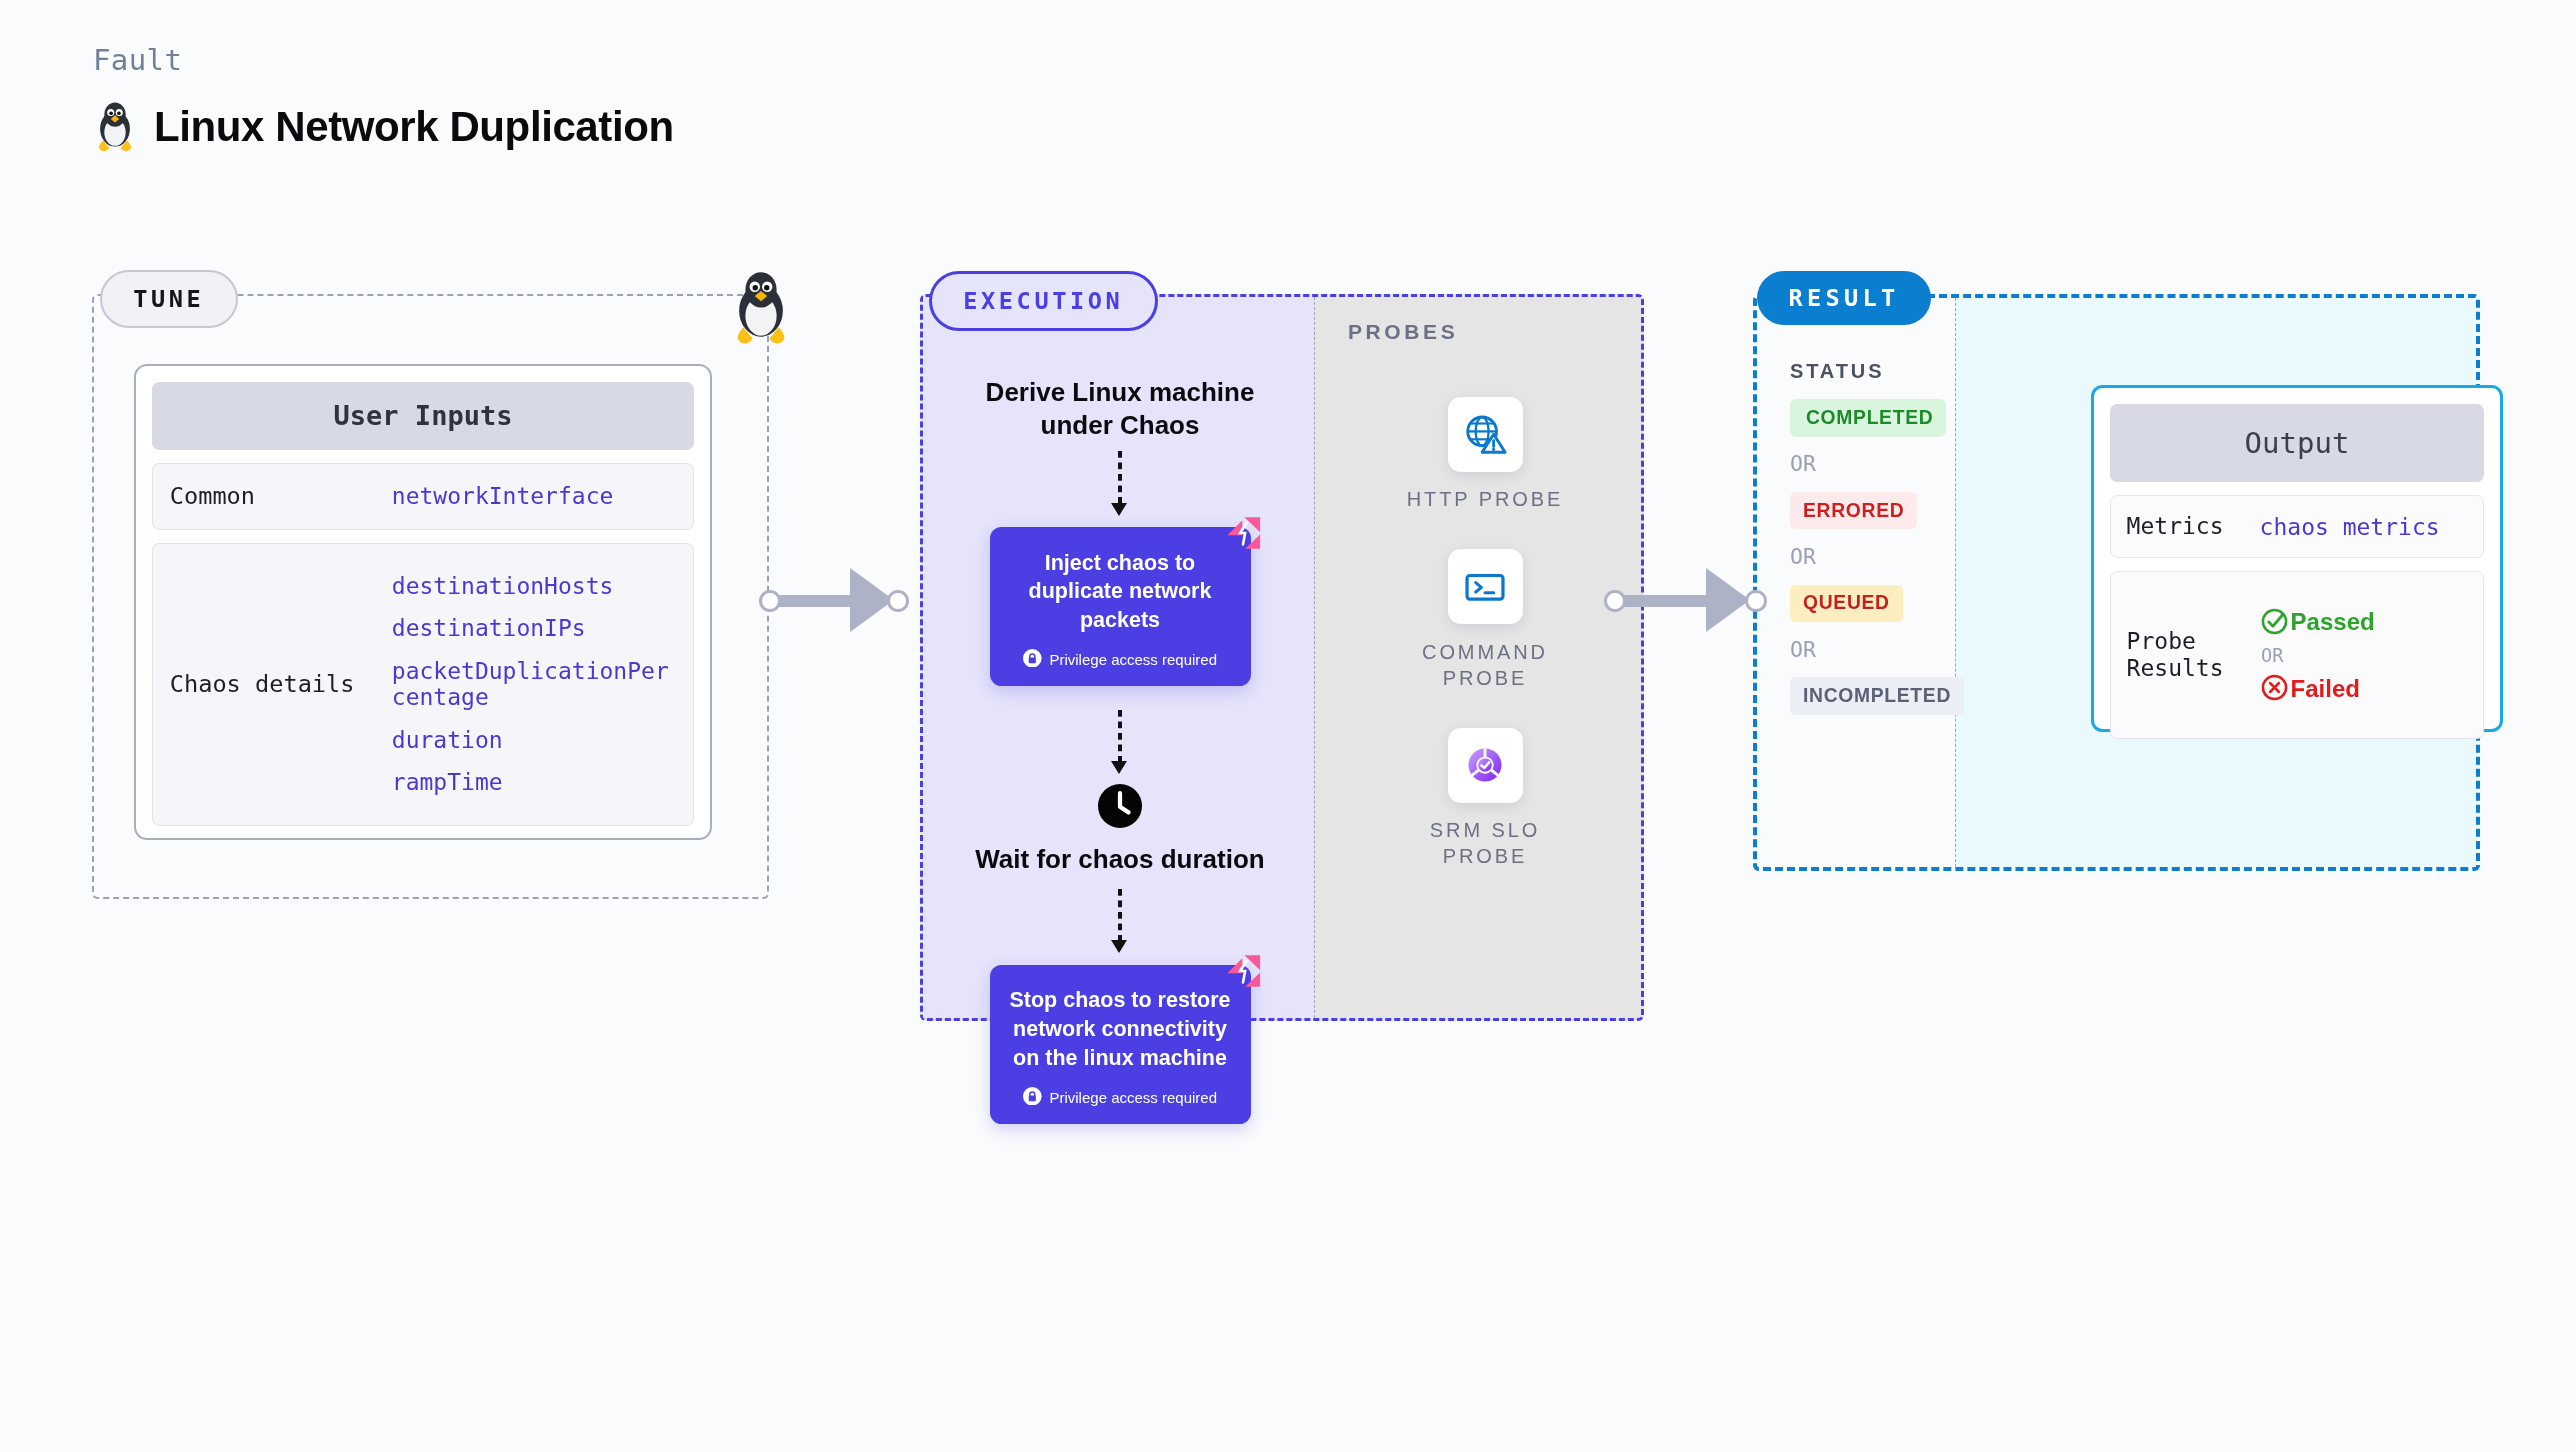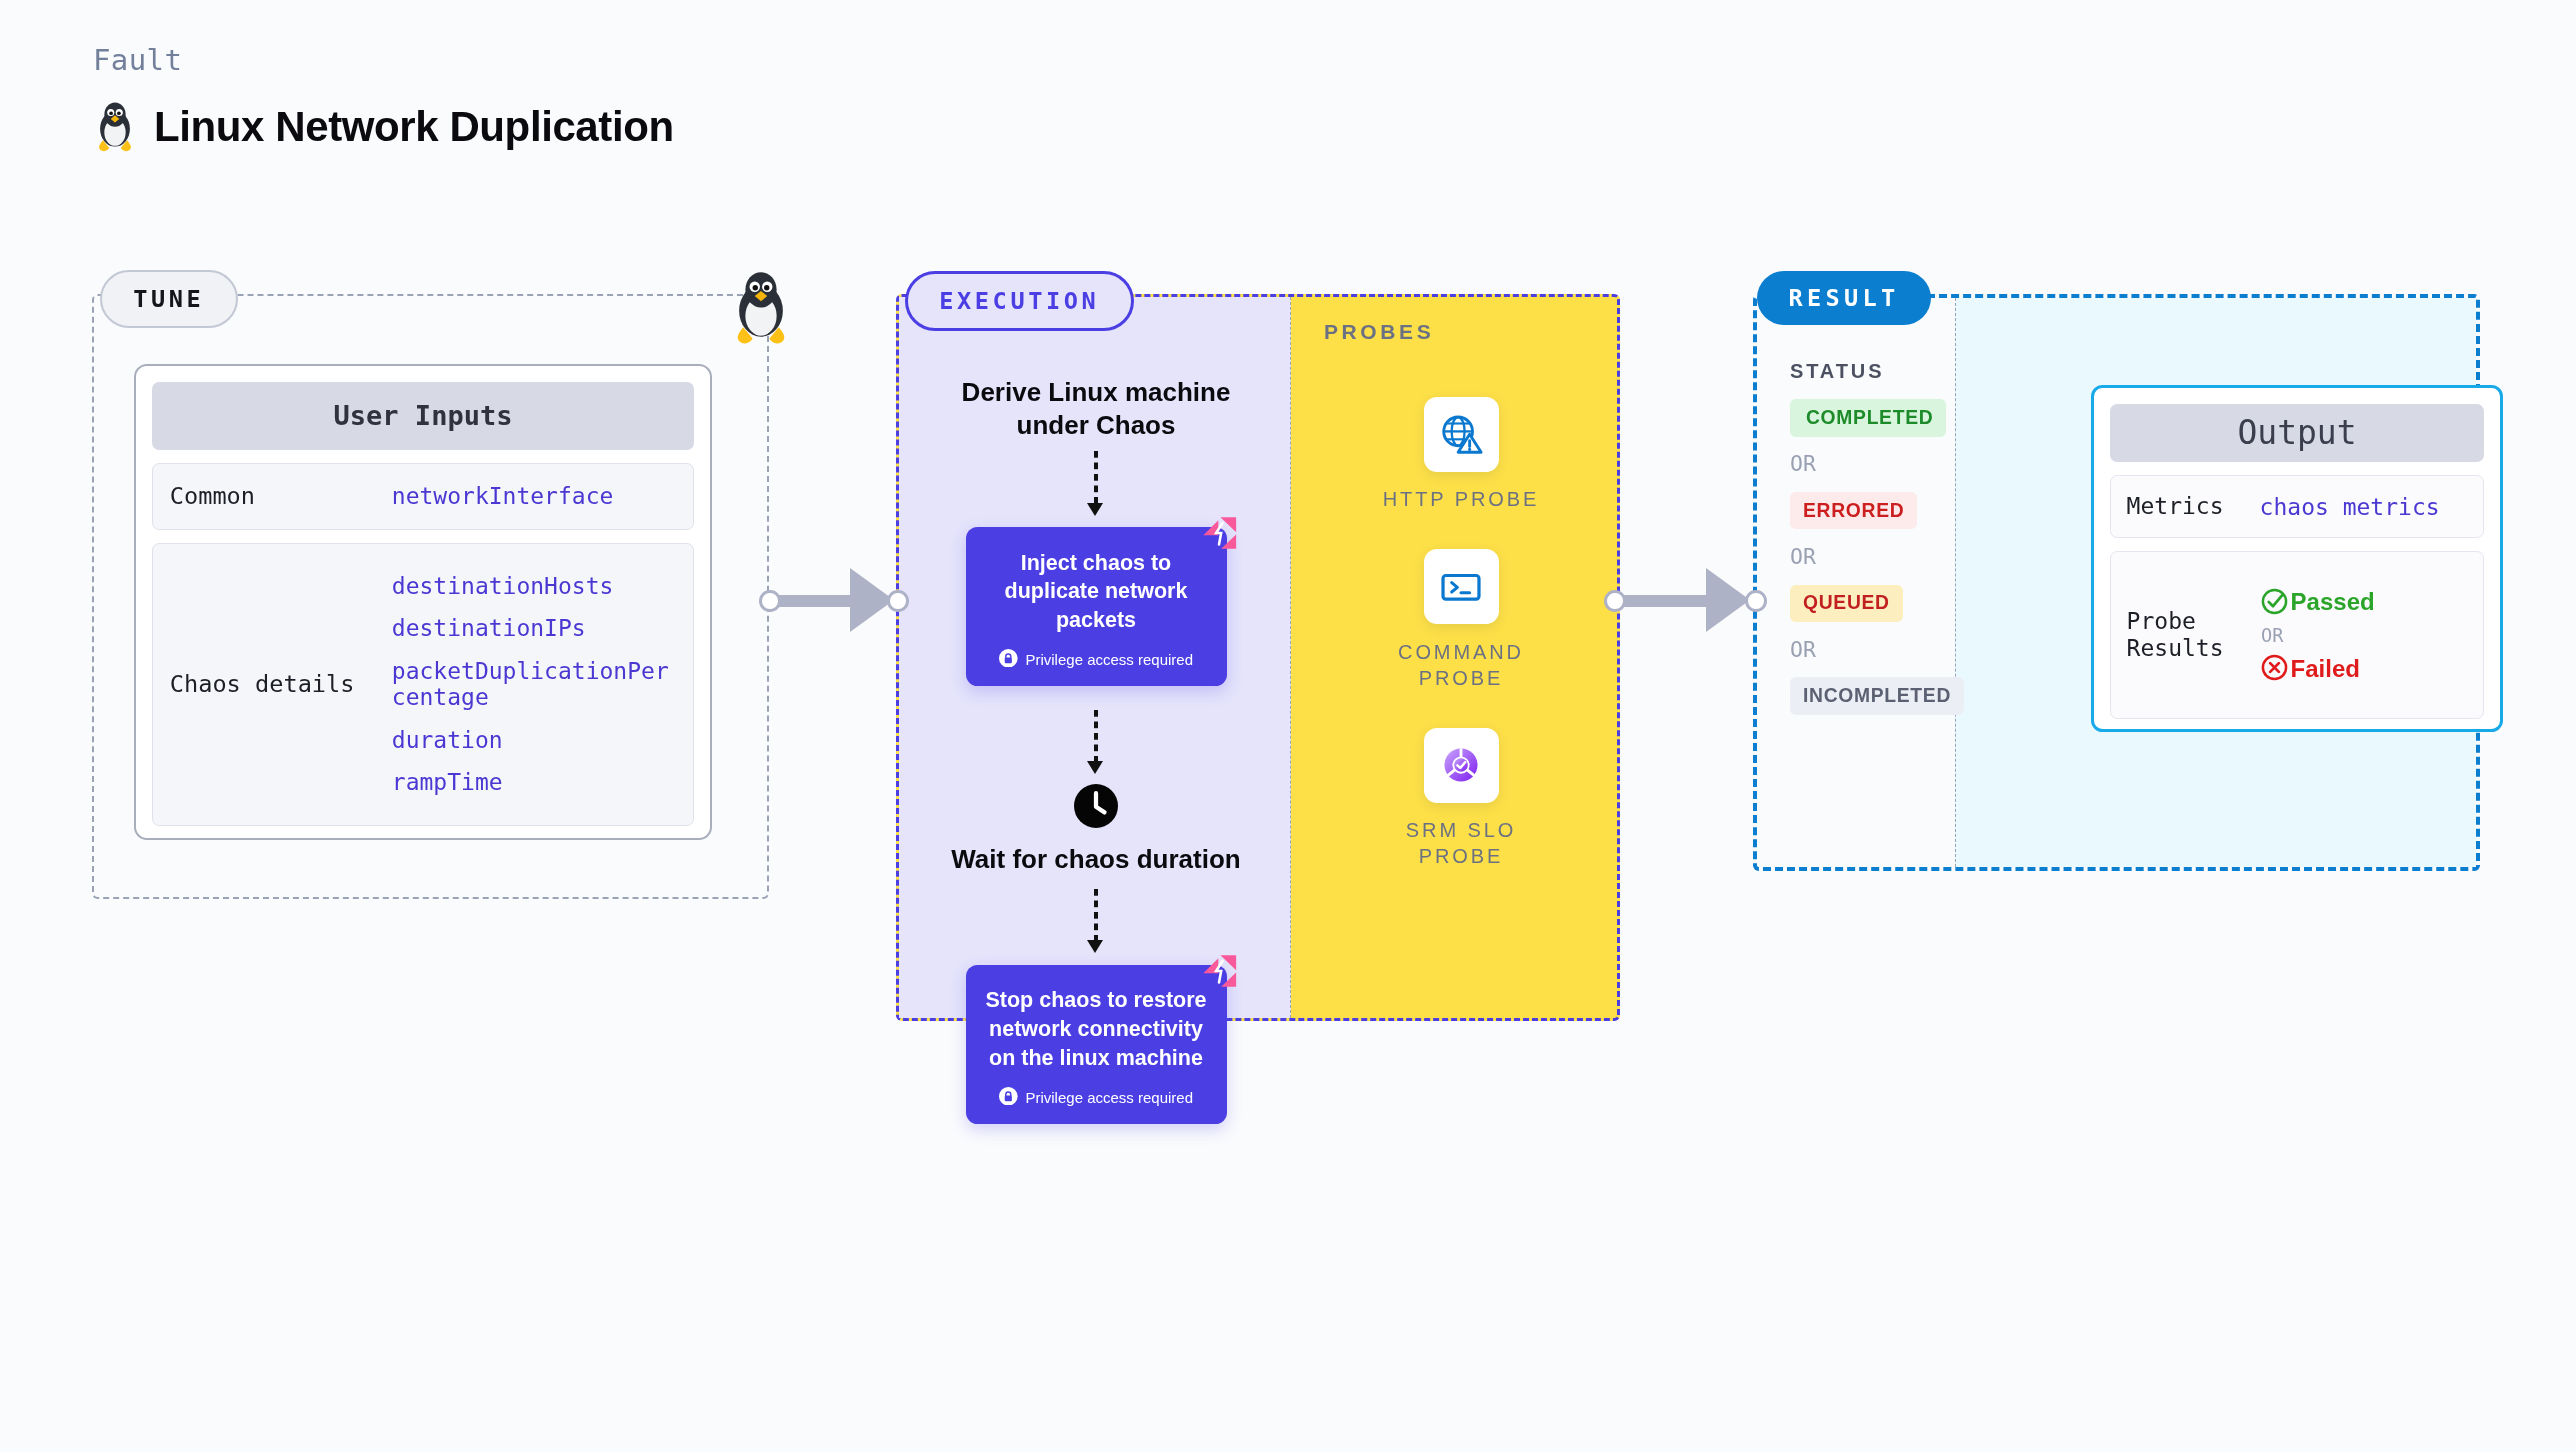--- a/index.html
+++ b/index.html
@@ -127,24 +127,24 @@
     position: absolute;
     width: 21.5px; height: 21.5px;
     border-radius: 50%;
     background: #ffffff;
     border: 3.6px solid #aeb2c6;
     top: 29px;
   }
 
   
   #exec-panel {
-    left: 896px; top: 294px; width: 724px; height: 727px;
+    left: 920px; top: 294px; width: 724px; height: 727px;
     border: 3.6px dashed #4b3fe4;
     border-radius: 5.7px;
-    background: #fde047;
+    background: #e5e5e5;
   }
   #exec-fill {
     position: absolute; left: 0; top: 0; width: 392px; height: 100%;
     background: #e5e4fb;
     border-right: 1.4px dashed #9aa3b5;
   }
   #exec-pill {
     background: #e5e4fb; color: #4b3fe4;
     border: 3.6px solid #4b3fe4;
   }
@@ -265,24 +265,24 @@
     position: absolute; left: 334px; top: 87px;
     width: 412px; height: 347px;
     background: #ffffff;
     border: 3.6px solid #18a9e8;
     border-radius: 11.5px;
     padding: 15.8px;
   }
   #output-head {
     background: #d7d9e4;
     border-radius: 7.2px;
-    height: 58px;
+    height: 78px;
     display: flex; align-items: center; justify-content: center;
     font-family: "DejaVu Sans Mono", monospace;
-    font-size: 33px; color: #3b3f4d;
+    font-size: 29px; color: #3b3f4d;
   }
   .out-row {
     margin-top: 13px;
     background: #fbfbfd;
     border: 1.4px solid #e3e6ee;
     border-radius: 7.2px;
     display: flex; align-items: center;
     padding: 17px 15.8px;
   }
   .out-row .or-label {

